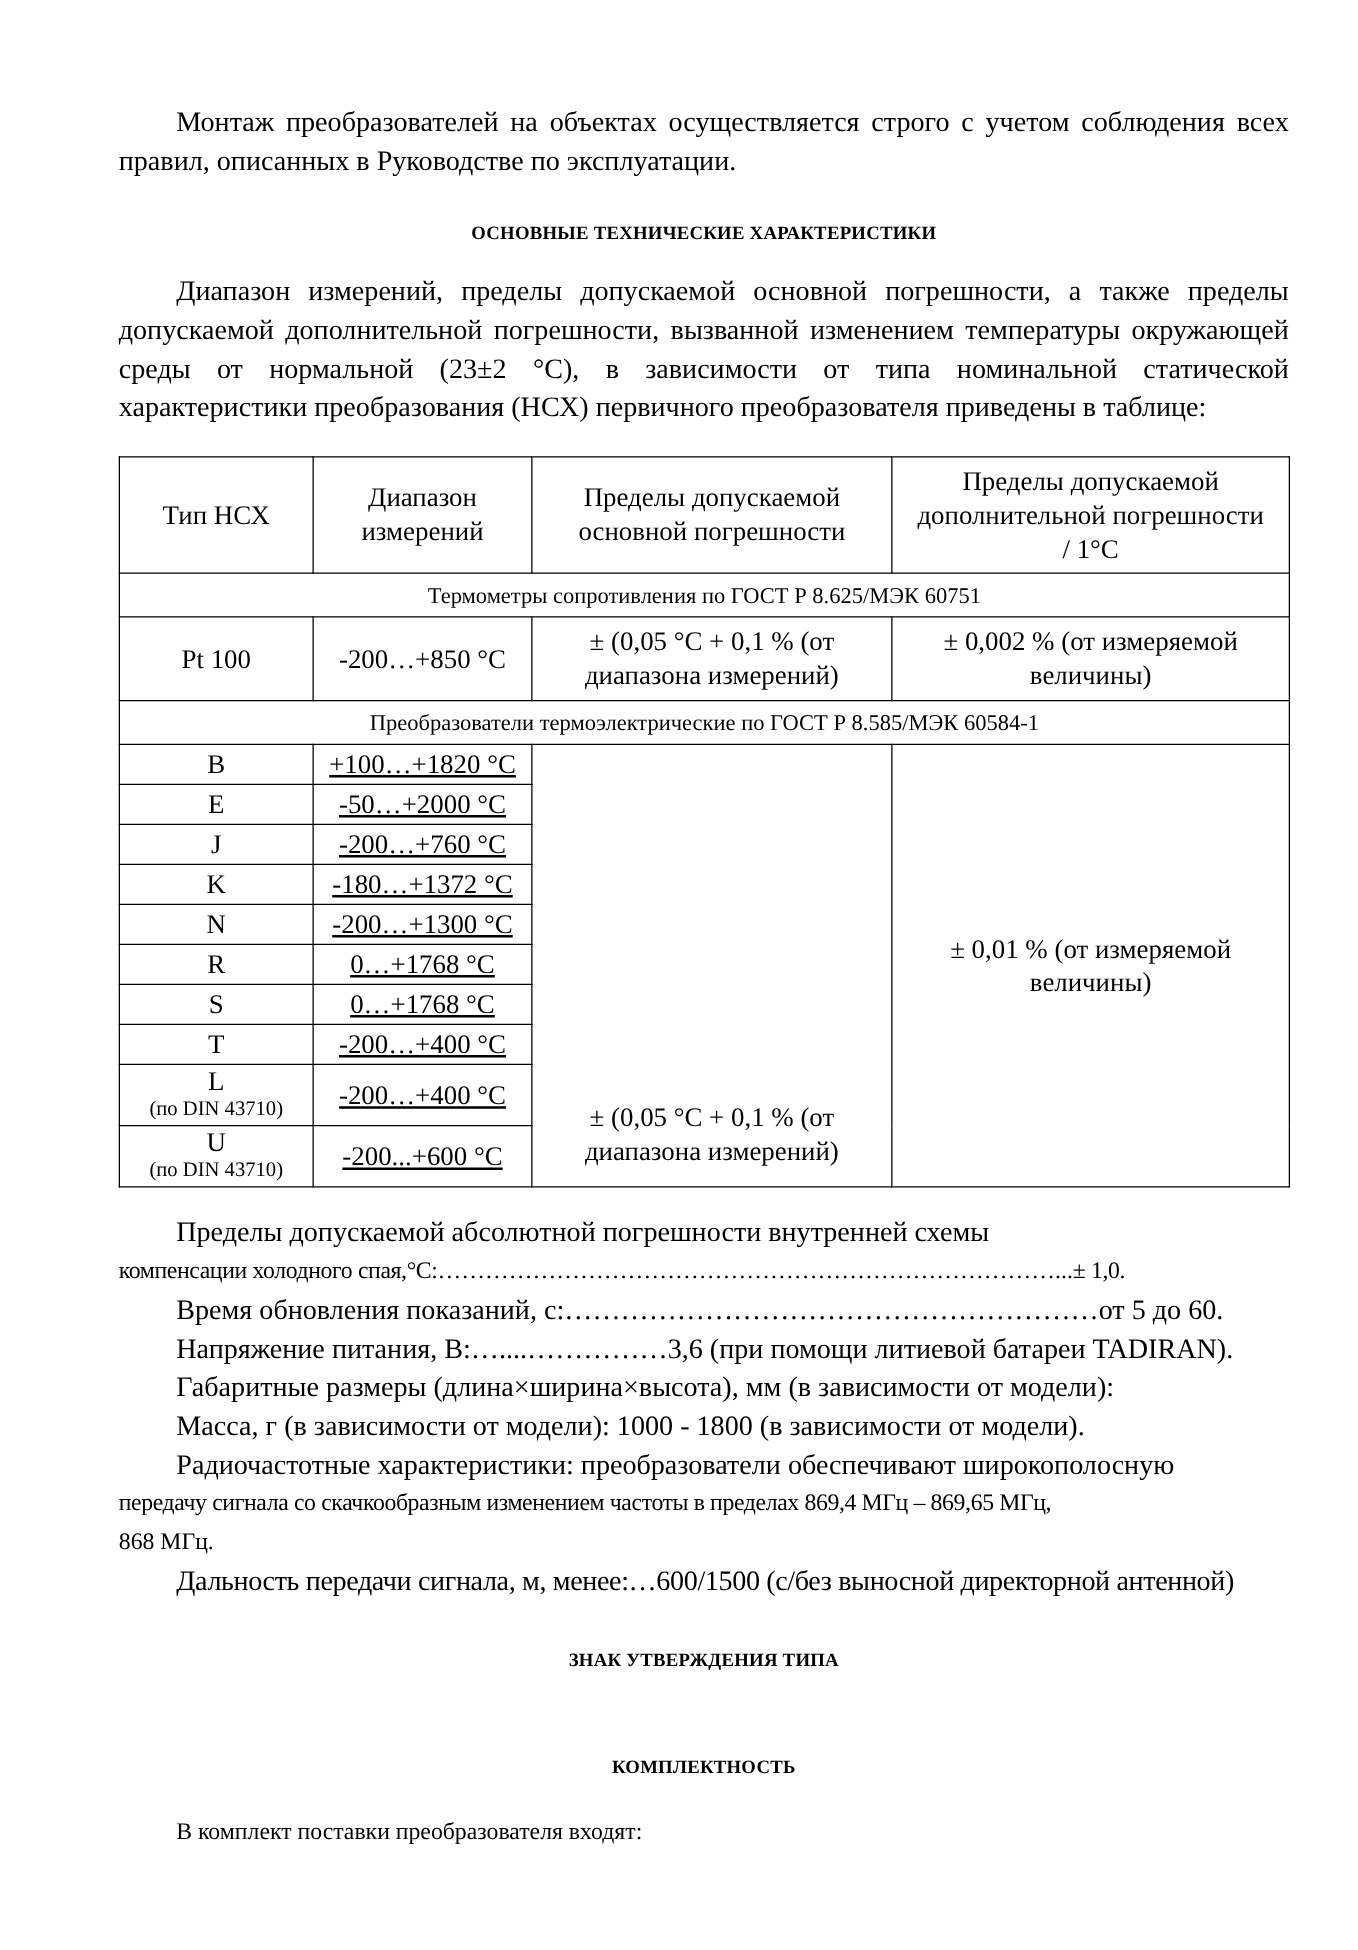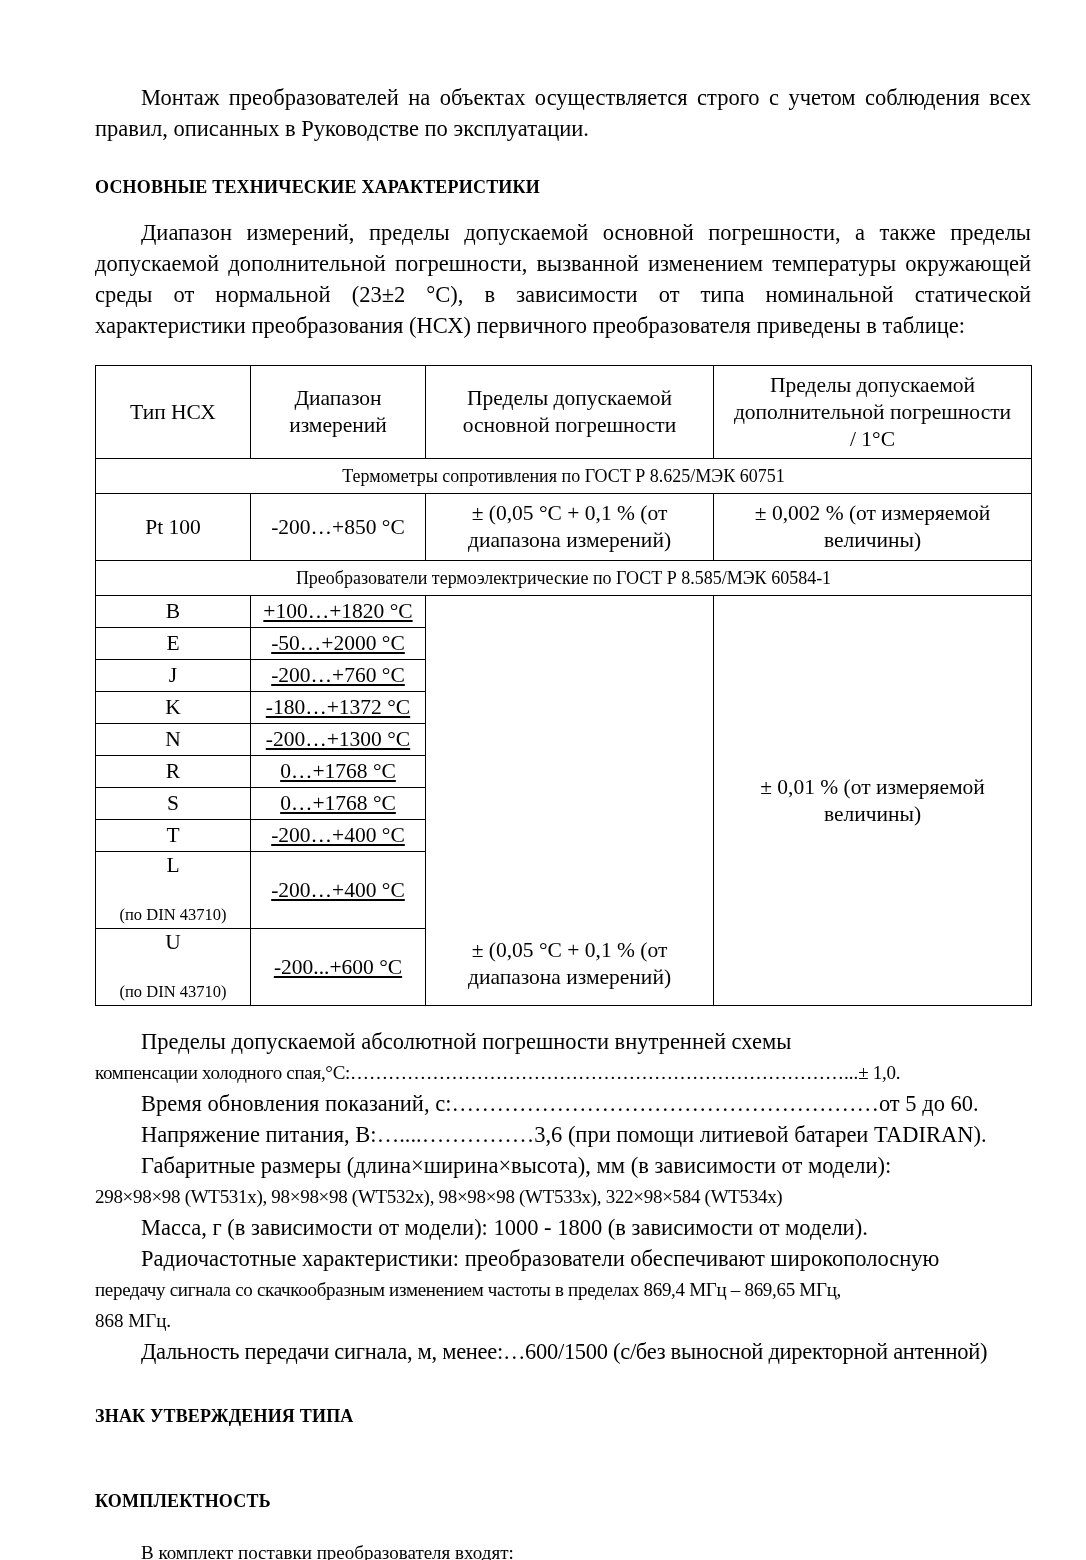--- a/index.html
+++ b/index.html
@@ -39,23 +39,24 @@
   }
   p.para-noind {
     margin: 0;
     font-size: 19px;
     line-height: 31px;
     text-align: left;
     text-indent: 0;
   }
   h2.heading {
     margin: 0;
-    font-size: 18px;
+    font-size: 15px;
     line-height: 31px;
     font-weight: bold;
+    text-align: center;
     letter-spacing: 0.2px;
   }
 
   .sp-14 { height: 14px; }
   .sp-20 { height: 20px; }
   .sp-24 { height: 24px; }
   .sp-28 { height: 28px; }
   .sp-34 { height: 34px; }
   .sp-40 { height: 40px; }
 
@@ -80,21 +81,21 @@
     height: 30px;
     font-size: 18px;
     padding-top: 1px;
     padding-bottom: 1px;
   }
   td.pt-row { height: 62px; }
   td.tc-type { height: 27px; padding: 0 4px; }
   td.tc-range { height: 27px; padding: 0 4px; text-decoration: underline; }
   td.din { line-height: 22px; padding: 1px 4px; }
   td.din .din-main { display: block; font-size: 21.5px; }
-  td.din .din-sub { display: block; font-size: 16.5px; margin-top: 28px; }
+  td.din .din-sub { display: block; font-size: 16.5px; }
   td.bigcell { vertical-align: middle; }
   td.bigcell.bottomish { vertical-align: bottom; padding-bottom: 14px; }
 
   .col1 { width: 155px; }
   .col2 { width: 175px; }
   .col3 { width: 288px; }
   .col4 { width: 318px; }
 
   .dots { letter-spacing: 0px; }
   .nw { white-space: nowrap; }
@@ -222,21 +223,20 @@
   <div class="sp-20"></div>
 
   <p class="para">Пределы допускаемой абсолютной погрешности внутренней схемы</p>
   <p class="para-noind nw tight"><span>компенсации холодного спая,°С:</span><span class="dots">……………………………………………………………………...</span><span>± 1,0.</span></p>
 
   <p class="para nw"><span>Время обновления показаний, с:</span><span class="dots">…………………………………………………</span><span>от 5 до 60.</span></p>
 
   <p class="para nw"><span>Напряжение питания, В:</span><span class="dots">…....……………</span><span>3,6 (при помощи литиевой батареи TADIRAN).</span></p>
 
   <p class="para">Габаритные размеры (длина×ширина×высота), мм (в зависимости от модели):</p>
-  <p class="para-noind nw tight">298×98×98 (WT531x), 98×98×98 (WT532x), 98×98×98 (WT533x), 322×98×584 (WT534x)</p>
 
   <p class="para">Масса, г (в зависимости от модели): 1000 - 1800 (в зависимости от модели).</p>
 
   <p class="para">Радиочастотные характеристики: преобразователи обеспечивают широкополосную</p>
   <p class="para-noind nw tight">передачу сигнала со скачкообразным изменением частоты в пределах 869,4 МГц – 869,65 МГц,</p>
   <p class="para-noind">868 МГц.</p>
 
   <p class="para nw tight">Дальность передачи сигнала, м, менее:…600/1500 (с/без выносной директорной антенной)</p>
 
   <div class="sp-34"></div>

